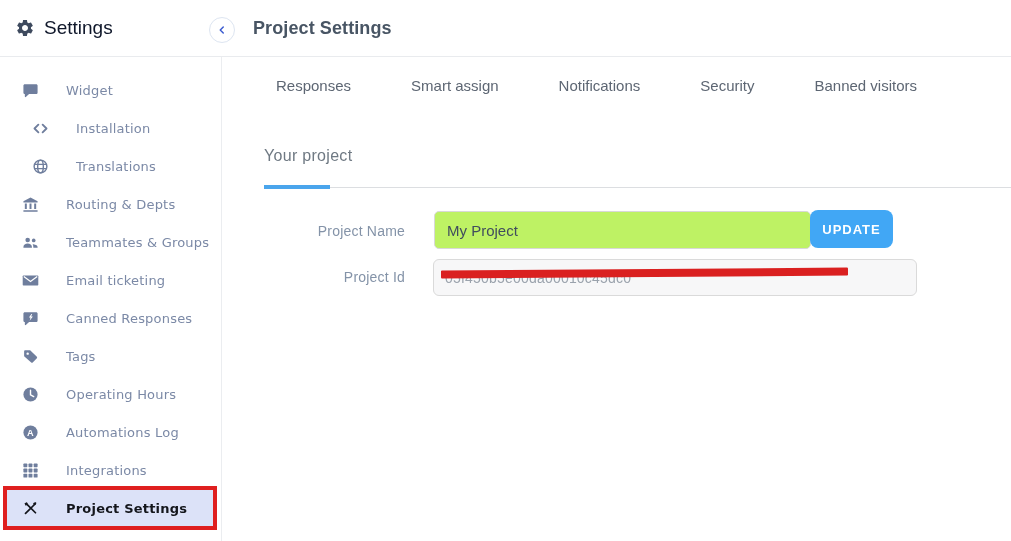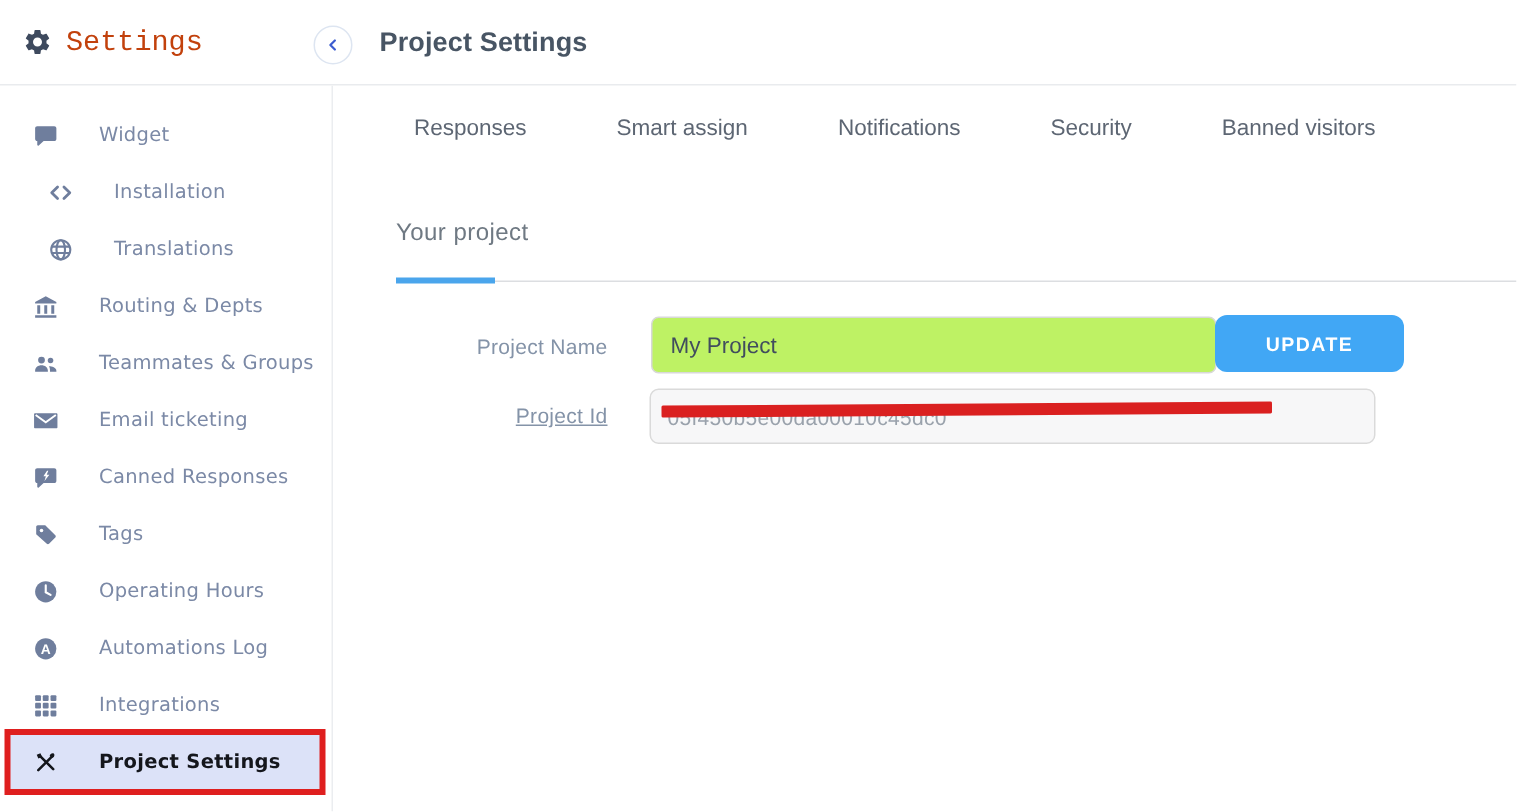--- a/index.html
+++ b/index.html
@@ -14,22 +14,22 @@
   svg { display:block; }
 
   
   .topbar {
     position:absolute; top:0; left:0; right:0; height:57px;
     background:#fff; border-bottom:1px solid #e9ebee; z-index:5;
   }
   .brand {
     position:absolute; left:15px; top:0; height:56px;
     display:flex; align-items:center; gap:9px;
-    color:#c2410c; font-size:19px; font-weight:500;
-    font-family:Liberation Mono, monospace;
+    color:#0f172a; font-size:19px; font-weight:500;
+    font-family:Liberation Sans, sans-serif;
   }
   .brand .gear { color:#3e4a5e; }
   .collapse-btn {
     position:absolute; left:209px; top:17px; width:26px; height:26px;
     border-radius:50%; background:#fff; border:1px solid #dde5f1;
     display:flex; align-items:center; justify-content:center;
     color:#3c5cd0; cursor:pointer; z-index:6;
   }
   .page-title {
     position:absolute; left:253px; top:0; height:56px;
@@ -83,30 +83,30 @@
     position:absolute; left:264px; top:185px; width:66px; height:4px;
     background:#4aa5ec;
   }
 
   
   .form-label {
     position:absolute; width:165px; left:240px; text-align:right;
     font-size:14px; color:#8493a8; letter-spacing:0.2px;
   }
   .lbl-name { top:223px; }
-  .lbl-id   { top:269px;text-decoration:underline; }
+  .lbl-id   { top:269px; }
 
   .input-name {
     position:absolute; left:434px; top:211px; width:377px; height:38px;
     border:1px solid #d8d8d8; border-radius:5px; background:#bef264;
     padding:0 12px; font-size:15px; color:#414d5e;
     font-family:"Liberation Sans", sans-serif; outline:none;
   }
   .update-btn {
-    position:absolute; left:810px; top:210px; width:126px; height:38px;
+    position:absolute; left:810px; top:210px; width:83px; height:38px;
     background:#41a7f5; border:none; border-radius:8px;
     color:#ffffff; font-size:13px; font-weight:bold; letter-spacing:1px;
     cursor:pointer; font-family:"Liberation Sans", sans-serif;
   }
   .id-box {
     position:absolute; left:433px; top:259px; width:484px; height:37px;
     background:#f7f7f8; border:1px solid #dadada; border-radius:6px;
     display:flex; align-items:center; padding:0 11px;
     font-size:14px; color:#9aa2ac; letter-spacing:0.2px;
   }

